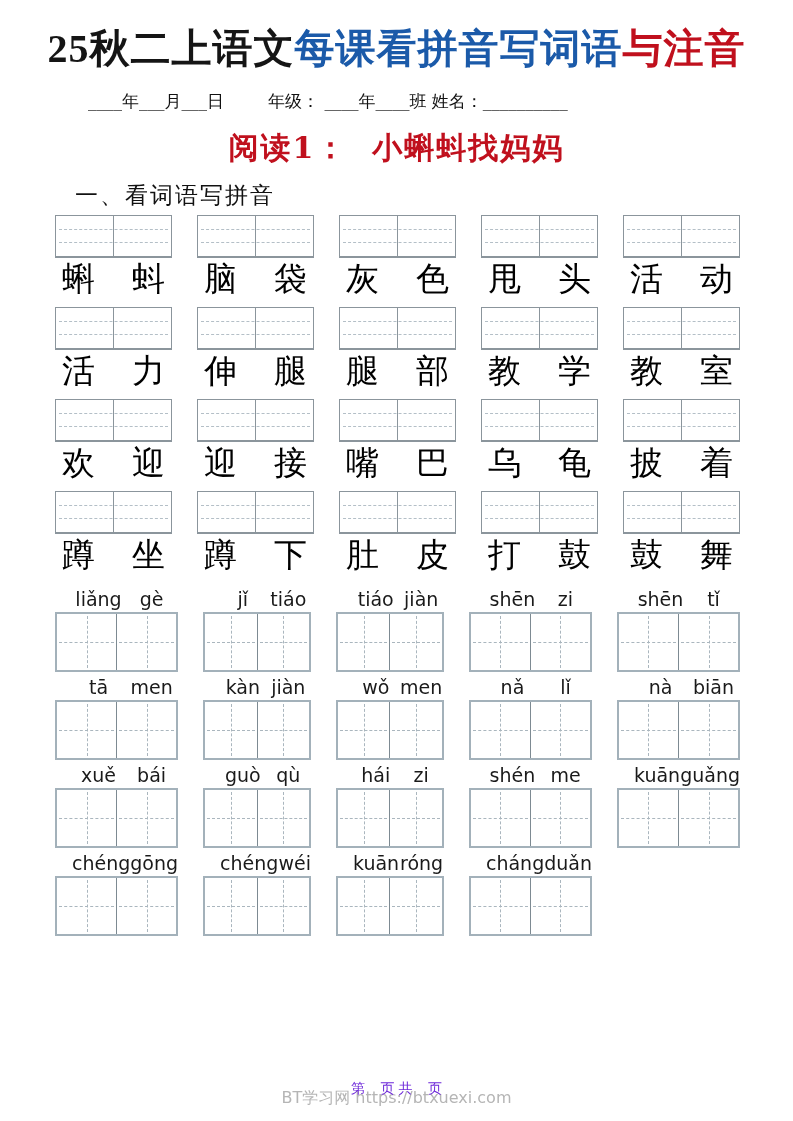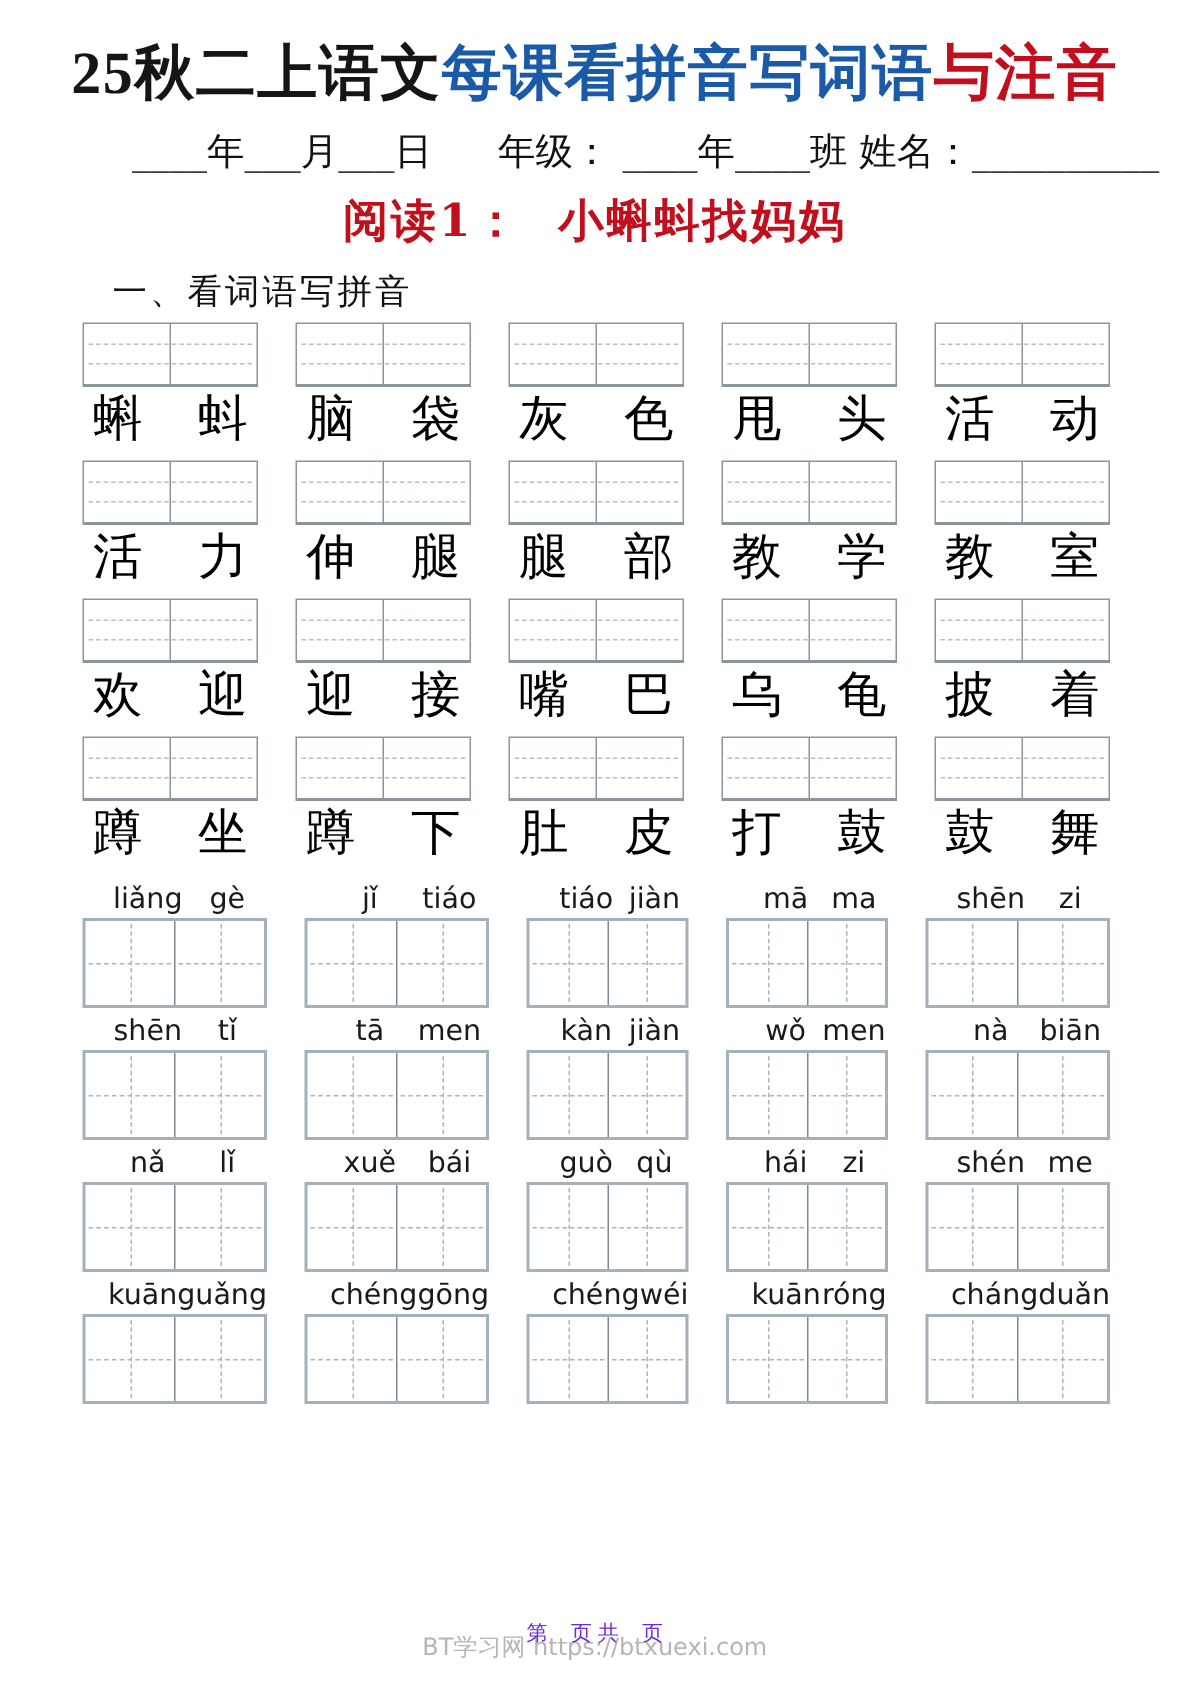--- a/index.html
+++ b/index.html
@@ -23,21 +23,21 @@
     white-space: nowrap;
   }
   .t-black { color: #151515; }
   .t-blue  { color: #1b5aa9; }
   .t-red   { color: #c0101d; }
 
   .date-line {
     display: flex;
     margin: 14px 60px 0 88px;
     font-family: "DejaVu Serif", "Liberation Serif", serif;
-    font-size: 25px;
+    font-size: 17px;
     line-height: 26px;
     white-space: pre;
   }
   .date-line .right { margin-left: 44px; }
 
   .lesson-title {
     margin-top: 15px;
     text-align: center;
     font-family: "DejaVu Serif", "Liberation Serif", serif;
     font-weight: bold;
@@ -409,30 +409,20 @@
     <div class="pyrow">
       <span class="py">tiáo</span>
       <span class="py">jiàn</span>
     </div>
     <div class="tian">
       <div class="tian-cell"></div>
       <div class="tian-cell"></div>
     </div>
   </div>
 
-  <div class="s2-item">
-    <div class="pyrow">
-      <span class="py">mā</span>
-      <span class="py">ma</span>
-    </div>
-    <div class="tian">
-      <div class="tian-cell"></div>
-      <div class="tian-cell"></div>
-    </div>
-  </div>
 
   <div class="s2-item">
     <div class="pyrow">
       <span class="py">shēn</span>
       <span class="py">zi</span>
     </div>
     <div class="tian">
       <div class="tian-cell"></div>
       <div class="tian-cell"></div>
     </div>
@@ -477,33 +467,33 @@
       <span class="py">men</span>
     </div>
     <div class="tian">
       <div class="tian-cell"></div>
       <div class="tian-cell"></div>
     </div>
   </div>
 
   <div class="s2-item">
     <div class="pyrow">
+      <span class="py">nǎ</span>
+      <span class="py">lǐ</span>
+    </div>
+    <div class="tian">
+      <div class="tian-cell"></div>
+      <div class="tian-cell"></div>
+    </div>
+  </div>
+
+  <div class="s2-item">
+    <div class="pyrow">
       <span class="py">nà</span>
       <span class="py">biān</span>
-    </div>
-    <div class="tian">
-      <div class="tian-cell"></div>
-      <div class="tian-cell"></div>
-    </div>
-  </div>
-
-  <div class="s2-item">
-    <div class="pyrow">
-      <span class="py">nǎ</span>
-      <span class="py">lǐ</span>
     </div>
     <div class="tian">
       <div class="tian-cell"></div>
       <div class="tian-cell"></div>
     </div>
   </div>
 
   <div class="s2-item">
     <div class="pyrow">
       <span class="py">xuě</span>

